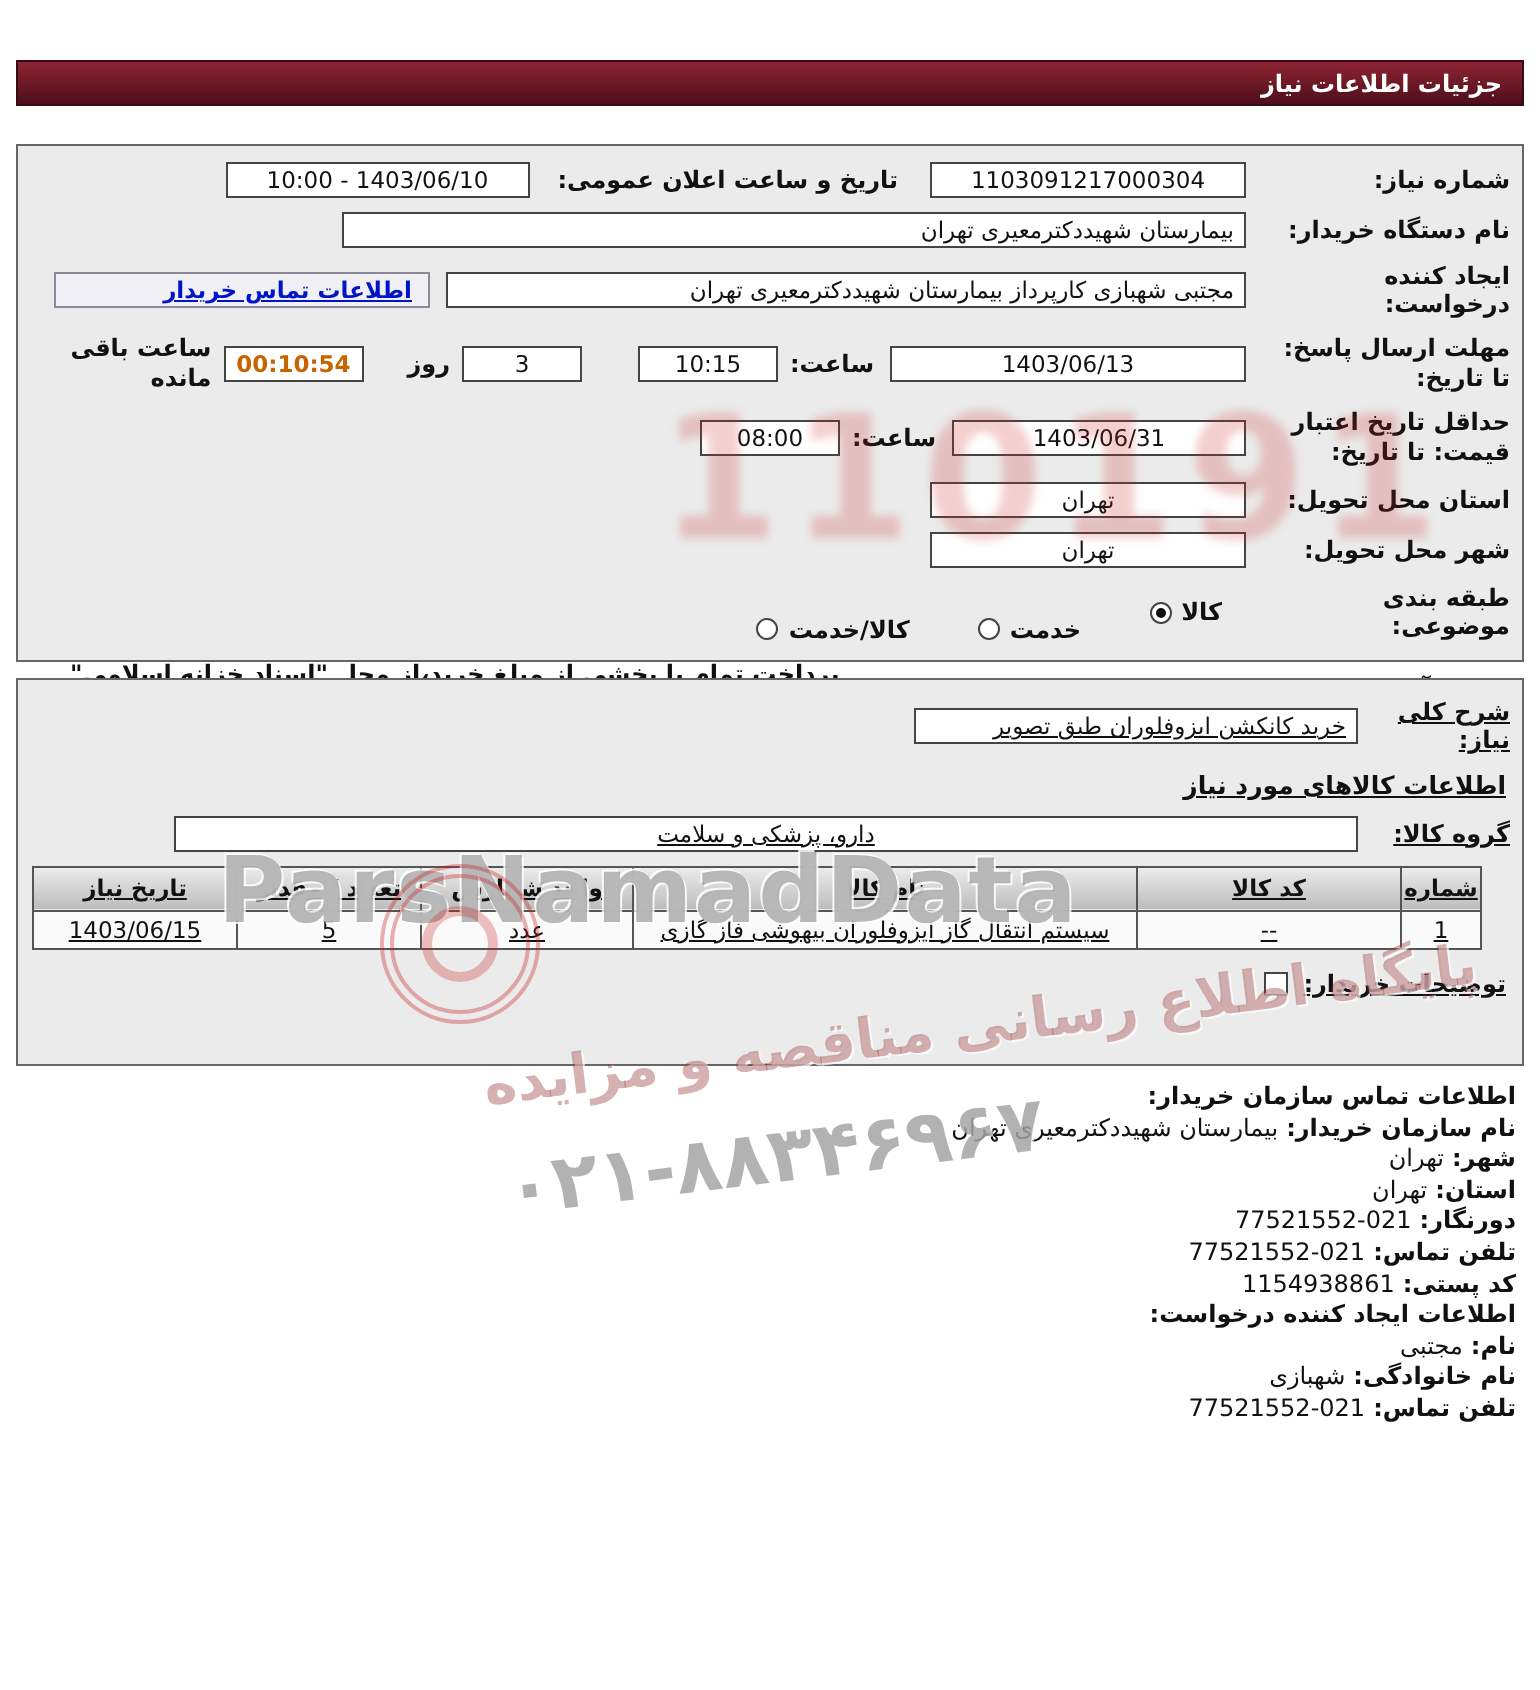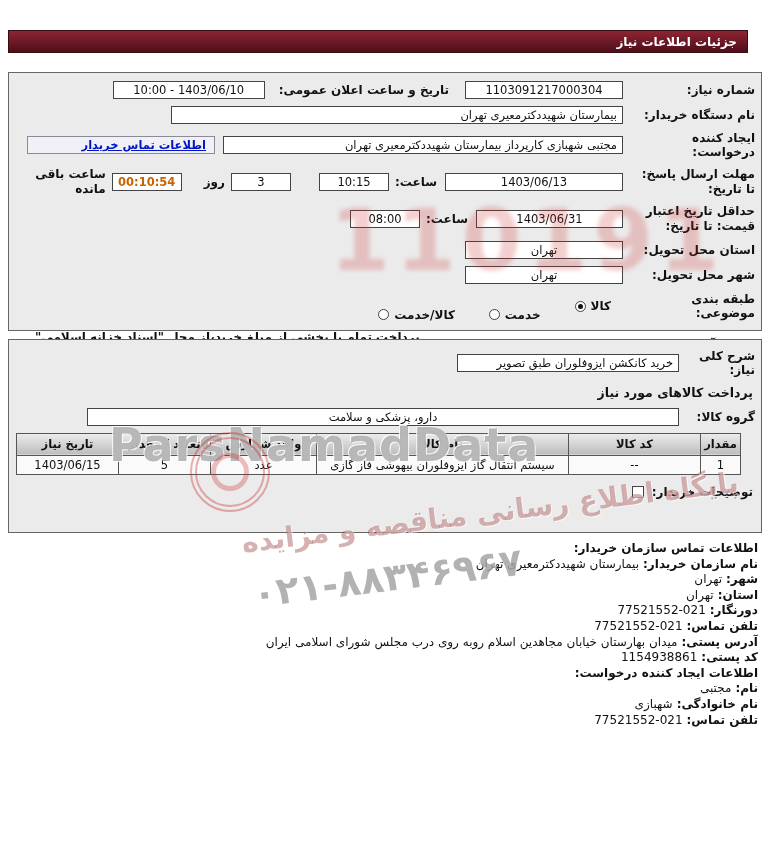--- a/index.html
+++ b/index.html
@@ -2,31 +2,31 @@
 <html lang="fa" dir="rtl"><head>
 <meta charset="utf-8">
 <style>
   * { margin:0; padding:0; box-sizing:border-box; }
   html,body { width:770px; height:845px; background:#fff; }
   body { font-family:"DejaVu Sans", sans-serif; direction:rtl; color:#111; }
   .page { position:relative; width:770px; height:845px; overflow:hidden; }
 
   
   .titlebar {
-    position:absolute; top:30px; right:22px; left:8px; height:23px;
+    position:absolute; top:30px; right:8px; left:8px; height:23px;
     background:linear-gradient(#8e2433,#4d0f1a);
     border:1px solid #3a0b12; color:#fff;
     display:flex; align-items:center; padding:0 10px;
     font-size:12px; font-weight:bold;
   }
 
   
   .box { position:absolute; right:8px; left:8px; background:#ebebeb; border:1px solid #666; }
   .box1 { top:72px; height:259px; padding:8px 6px 4px 6px; }
-  .box2 { top:339px; height:194px; padding:9px 6px 6px 6px; }
+  .box2 { top:339px; height:194px; padding:9px 6px 6px 6px;text-decoration:underline; }
 
   .frow { display:flex; align-items:center; margin-bottom:7px; min-height:18px; }
   .lbl { font-size:12px; font-weight:bold; color:#111; line-height:1.2; }
   .lbl-col { width:132px; flex-shrink:0; padding-left:6px; text-align:right; }
   .lbl-col2 { width:76px; flex-shrink:0; padding-left:4px; text-align:right; }
 
   .inp {
     height:18px; background:#fff; border:1px solid #444;
     font-size:11.5px; display:flex; align-items:center; justify-content:center;
     overflow:hidden; white-space:nowrap; flex-shrink:0;text-align:center;
@@ -172,39 +172,39 @@
 
   </div>
 
   <div class="box box2">
 
     <div class="frow">
       <span class="lbl lbl-col2">شرح کلی نیاز:</span>
       <div class="inp rt" style="width:222px">خرید کانکشن ایزوفلوران طبق تصویر</div>
     </div>
 
-    <div class="sec-header">پرداخت کالاهای مورد نیاز</div>
+    <div class="sec-header">اطلاعات کالاهای مورد نیاز</div>
 
     <div class="frow">
       <span class="lbl lbl-col2">گروه کالا:</span>
       <div class="inp" style="width:592px">دارو، پزشکی و سلامت</div>
     </div>
 
     <table class="goods">
       <colgroup>
         <col class="c1">
           <col class="c2">
           <col class="c3">
           <col class="c4">
           <col class="c5">
           <col class="c6">
       </colgroup>
       <thead>
         <tr>
-          <th>مقدار</th>
+          <th>شماره</th>
           <th>کد کالا</th>
           <th>نام کالا</th>
           <th>واحد شمارش</th>
           <th>تعداد / مقدار</th>
           <th>تاریخ نیاز</th>
         </tr>
       </thead>
       <tbody>
         <tr>
           <td>1</td>
@@ -236,23 +236,20 @@
     <div class="c-line">
       <span class="c-lbl">استان:</span><span class="c-val">تهران</span>
     </div>
     <div class="c-line">
       <span class="c-lbl">دورنگار:</span><span class="c-val">021-77521552</span>
     </div>
     <div class="c-line">
       <span class="c-lbl">تلفن تماس:</span><span class="c-val">021-77521552</span>
     </div>
     <div class="c-line">
-      <span class="c-lbl">آدرس پستی:</span><span class="c-val">میدان بهارستان خیابان مجاهدین اسلام روبه روی درب مجلس شورای اسلامی ایران</span>
-    </div>
-    <div class="c-line">
       <span class="c-lbl">کد پستی:</span><span class="c-val">1154938861</span>
     </div>
 
     <div class="c-header">اطلاعات ایجاد کننده درخواست:</div>
 
     <div class="c-line">
       <span class="c-lbl">نام:</span><span class="c-val">مجتبی</span>
     </div>
     <div class="c-line">
       <span class="c-lbl">نام خانوادگی:</span><span class="c-val">شهبازی</span>

